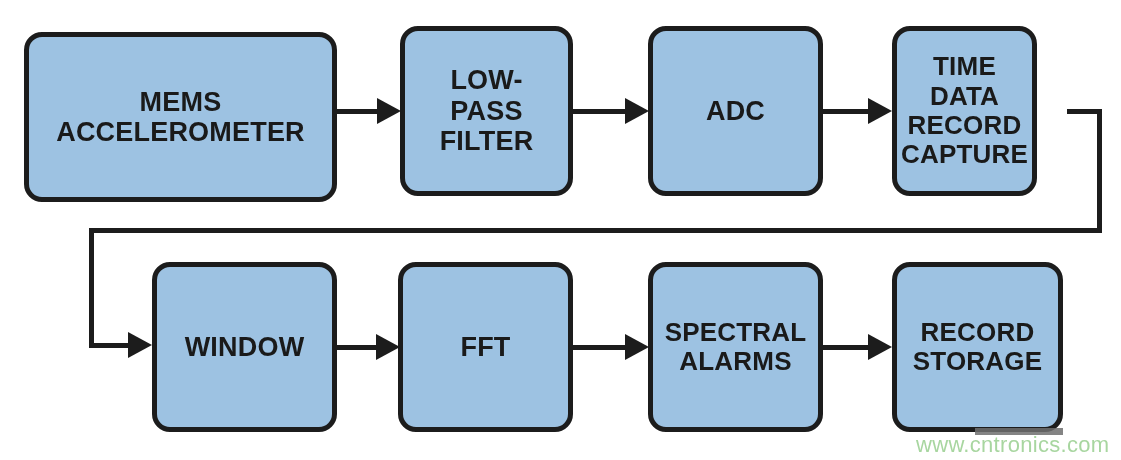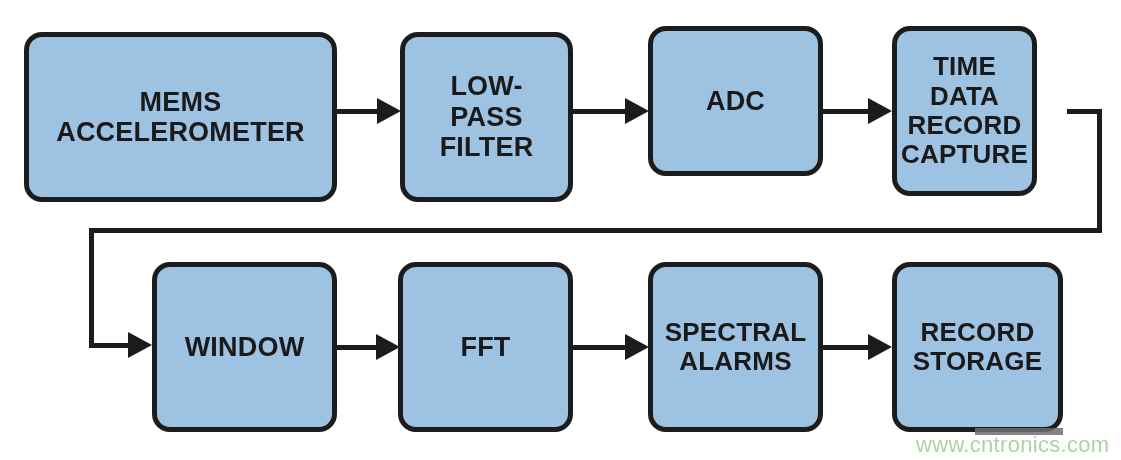--- a/index.html
+++ b/index.html
@@ -27,22 +27,22 @@
     text-align: center;
     color: #1a1a1a;
     font-weight: bold;
     font-size: 27px;
     line-height: 1.13;
     letter-spacing: 0.2px;
     white-space: pre-line;
     user-select: none;
   }
   .blk-mems    { left: 24px;  top: 26px;  width: 313px; height: 170px; margin-top: 6px; }
-  .blk-lpf     { left: 400px; top: 32px;  width: 173px; height: 170px; }
-  .blk-adc     { left: 648px; top: 26px;  width: 175px; height: 150px; }
+  .blk-lpf     { left: 400px; top: 26px;  width: 173px; height: 170px; }
+  .blk-adc     { left: 648px; top: 26px;  width: 175px; height: 170px; }
   .blk-tdrc    { left: 892px; top: 26px;  width: 145px; height: 170px; font-size: 26px; }
   .blk-window  { left: 152px; top: 262px; width: 185px; height: 170px; }
   .blk-fft     { left: 398px; top: 262px; width: 175px; height: 170px; }
   .blk-spec    { left: 648px; top: 262px; width: 175px; height: 170px; font-size: 26px; }
   .blk-rec     { left: 892px; top: 262px; width: 171px; height: 170px; font-size: 26px; }
 
   
   .hline {
     position: absolute;
     height: 5px;

